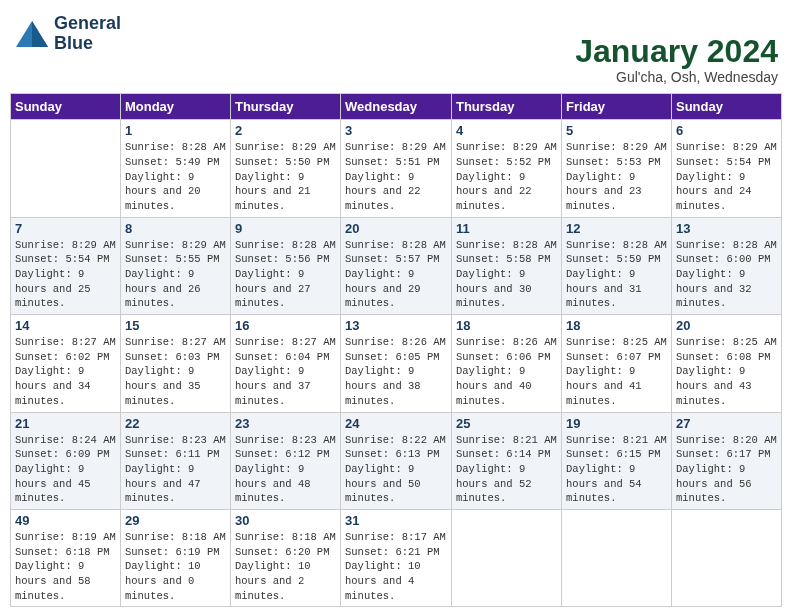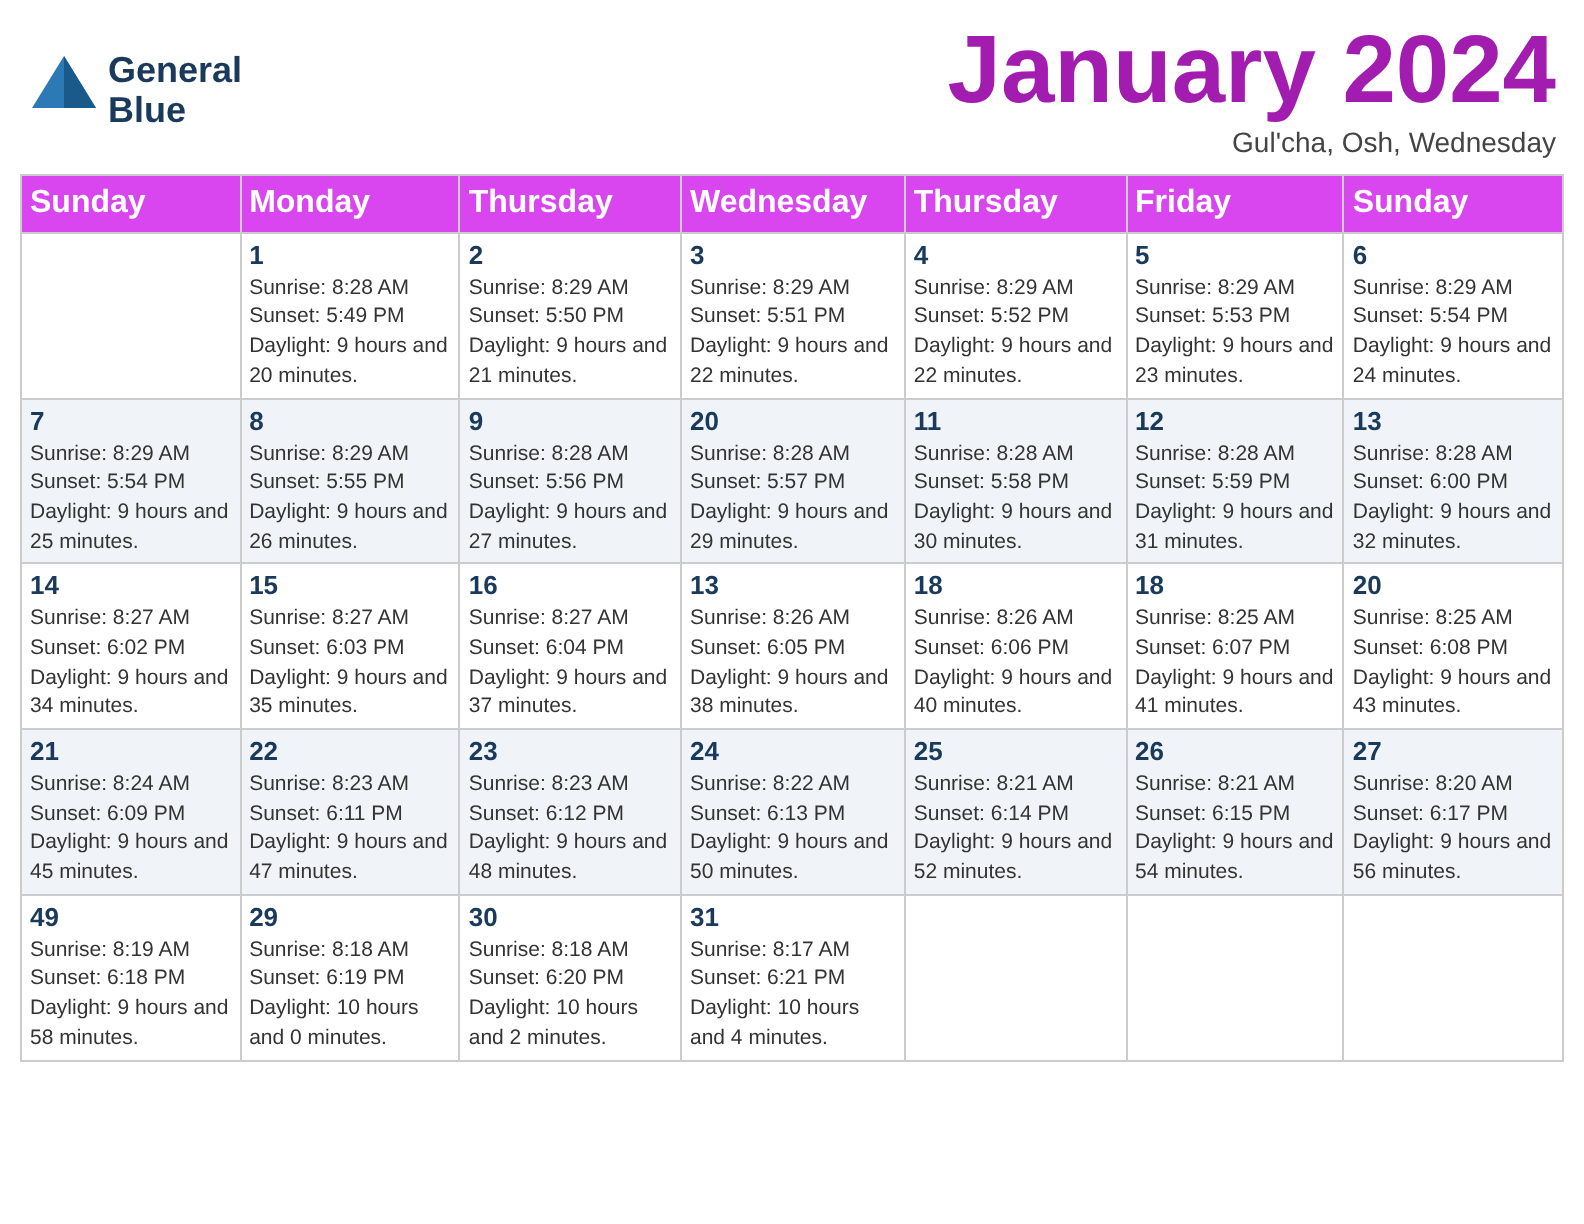--- a/index.html
+++ b/index.html
@@ -12,59 +12,60 @@
     }
     .header {
       display: flex;
       justify-content: space-between;
       align-items: flex-start;
       margin-bottom: 8px;
       padding: 0 4px;
     }
     .logo {
       display: flex;
-      align-items: flex-start;
-      margin-top: 16px;
+      align-items: center;
+      margin-top: 4px;
     }
     .logo-text {
       font-size: 18px;
       font-weight: bold;
       color: #1a3a5c;
       line-height: 1.1;
     }
     .logo-icon {
       width: 36px;
       height: 30px;
       margin-right: 4px;
       position: relative;
     }
     .title-block {
       text-align: right;
     }
     .month-title {
-      font-size: 48px;
-      font-weight: bold;
-      color: #a21caf;
+      font-size: 32px;
+      font-weight: bold;
+      color: #14532d;
       line-height: 1.1;
+      margin-top: 24px;
     }
     .subtitle {
       font-size: 14px;
       color: #444;
     }
     .calendar {
       width: 100%;
       border-collapse: collapse;
       font-size: 11px;
     }
     .calendar th {
-      background: #d946ef;
+      background: #4c1d95;
       color: #fff;
       padding: 5px 4px;
       text-align: left;
-      font-size: 16px;
+      font-size: 13px;
       font-weight: bold;
       border: 1px solid #ccc;
     }
     .calendar td {
       border: 1px solid #ccc;
       vertical-align: top;
       padding: 3px 4px;
       width: 113px;
       min-height: 80px;
       background: #fff;
@@ -76,20 +77,21 @@
       font-size: 13px;
       font-weight: bold;
       color: #1a3a5c;
       display: block;
       margin-bottom: 2px;
     }
     .day-info {
       color: #333;
       font-size: 10.5px;
       line-height: 1.4;
+      font-family: Liberation Mono, monospace;
     }
     .empty-cell {
       background: #fff !important;
     }
   </style>
 </head>
 <body>
 
 <div class="header">
   <div class="logo">
@@ -225,21 +227,21 @@
         </td>
         <td>
           <span class="day-number">24</span>
           <div class="day-info">Sunrise: 8:22 AM<br>Sunset: 6:13 PM<br>Daylight: 9 hours and 50 minutes.</div>
         </td>
         <td>
           <span class="day-number">25</span>
           <div class="day-info">Sunrise: 8:21 AM<br>Sunset: 6:14 PM<br>Daylight: 9 hours and 52 minutes.</div>
         </td>
         <td>
-          <span class="day-number">26</span>
+          <span class="day-number">19</span>
           <div class="day-info">Sunrise: 8:21 AM<br>Sunset: 6:15 PM<br>Daylight: 9 hours and 54 minutes.</div>
         </td>
         <td>
           <span class="day-number">27</span>
           <div class="day-info">Sunrise: 8:20 AM<br>Sunset: 6:17 PM<br>Daylight: 9 hours and 56 minutes.</div>
         </td>
       </tr>
       <tr>
         <td>
           <span class="day-number">49</span>

